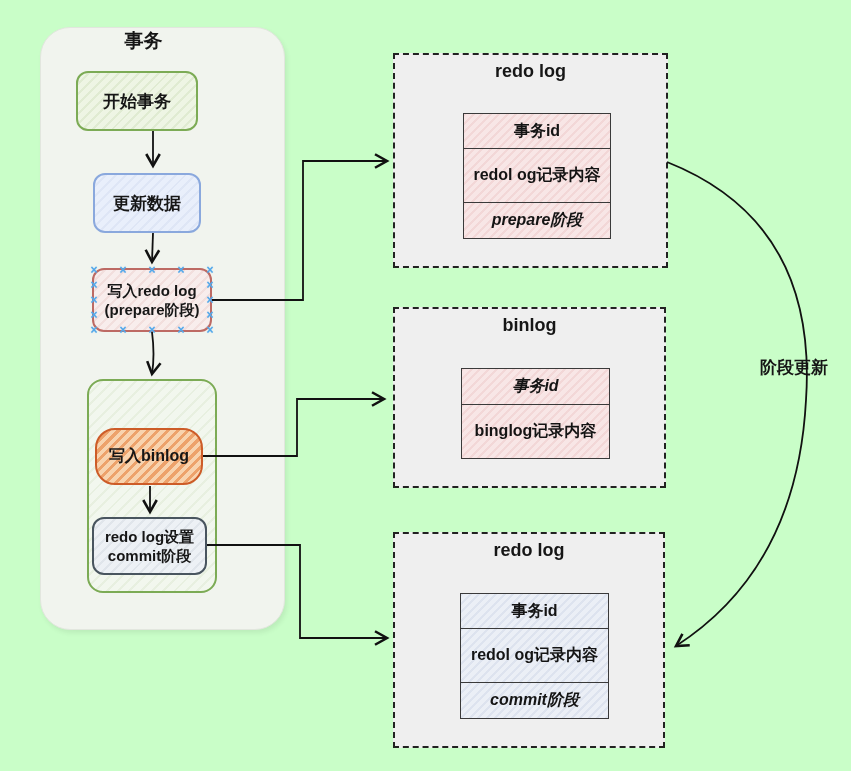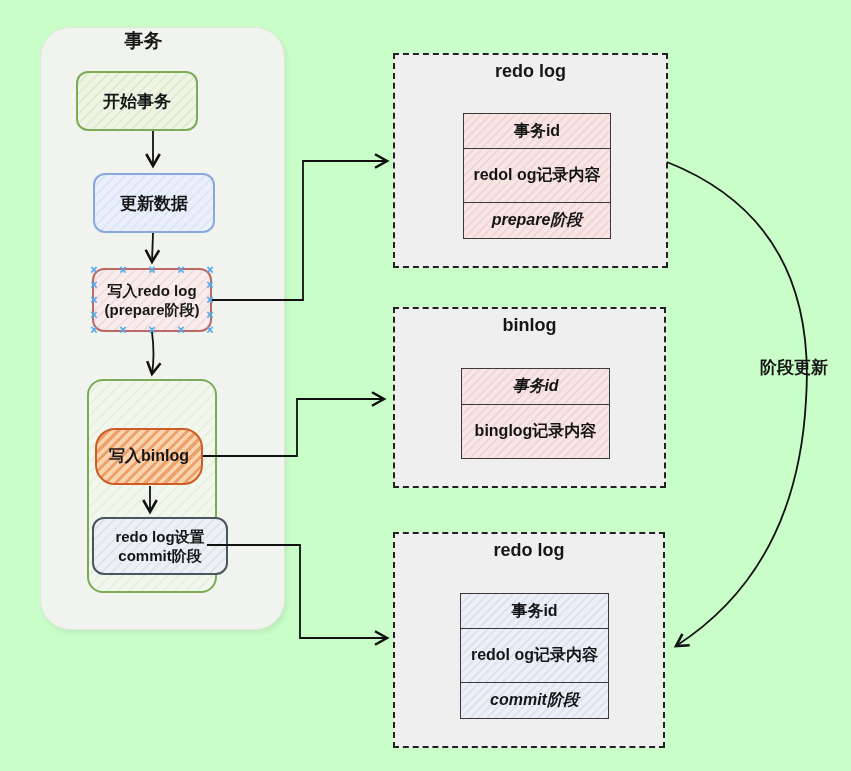--- a/index.html
+++ b/index.html
@@ -19,28 +19,28 @@
   .hatch-pink{background:repeating-linear-gradient(135deg,rgba(205,135,130,.14) 0 2px,transparent 2px 7px),#f8edec;}
   .hatch-gray{background:repeating-linear-gradient(135deg,rgba(110,125,145,.10) 0 2px,transparent 2px 7px),#edf1f5;}
   .hatch-orange{background:repeating-linear-gradient(135deg,#eda26b 0 3px,#f8d3ae 3px 7px);}
   .hatch-groupgreen{background:repeating-linear-gradient(135deg,rgba(140,175,100,.10) 0 2px,transparent 2px 8px),#f2f7ee;}
 
   #tx-group{left:40px;top:27px;width:243px;height:601px;border-radius:30px;
     background:var(--group-fill);border:1px solid #e2e6de;box-shadow:2px 3px 5px rgba(0,0,0,.07);}
   #tx-title{left:22px;top:28px;width:243px;text-align:center;font-size:19px;font-weight:bold;}
 
   #start-node{left:76px;top:71px;width:122px;height:60px;border:2px solid var(--green-border);border-radius:12px;font-size:17px;}
-  #update-node{left:93px;top:173px;width:122px;height:60px;border:2px solid var(--blue-border);border-radius:12px;font-size:17px;}
+  #update-node{left:93px;top:173px;width:108px;height:60px;border:2px solid var(--blue-border);border-radius:12px;font-size:17px;}
   #prepare-node{left:92px;top:268px;width:120px;height:64px;border:2px solid var(--red-border);border-radius:12px;font-size:15px;line-height:1.3;}
   .handle{position:absolute;color:var(--handle);font-size:12px;font-weight:bold;line-height:1;
     transform:translate(-50%,-50%);text-shadow:0 0 1px rgba(84,168,234,.6);}
   #commit-group{left:87px;top:379px;width:130px;height:214px;border:2px solid var(--green-border);border-radius:16px;box-sizing:border-box;}
   #commit-group-label{left:87px;top:388px;width:130px;text-align:center;font-size:17px;font-weight:bold;}
   #binlog-node{left:95px;top:428px;width:108px;height:57px;border:2.5px solid var(--orange-border);border-radius:20px;font-size:16px;}
-  #setcommit-node{left:92px;top:517px;width:136px;height:58px;border:2px solid var(--slate-border);border-radius:12px;font-size:15px;line-height:1.3;}
+  #setcommit-node{left:92px;top:517px;width:115px;height:58px;border:2px solid var(--slate-border);border-radius:12px;font-size:15px;line-height:1.3;}
 
   .panel{background:var(--panel-fill);border:2px dashed #222;box-sizing:border-box;}
   .panel-title{text-align:center;font-size:18px;font-weight:bold;padding-top:6px;}
   #panel-redo-top{left:393px;top:53px;width:275px;height:215px;}
   #panel-binlog{left:393px;top:307px;width:273px;height:181px;}
   #panel-redo-bottom{left:393px;top:532px;width:272px;height:216px;}
   .mini-table{position:absolute;box-sizing:border-box;}
   .row{box-sizing:border-box;border:1.5px solid #3a3a3a;margin-top:-1.5px;
        display:flex;align-items:center;justify-content:center;
        font-size:16px;font-weight:bold;color:#141414;}

